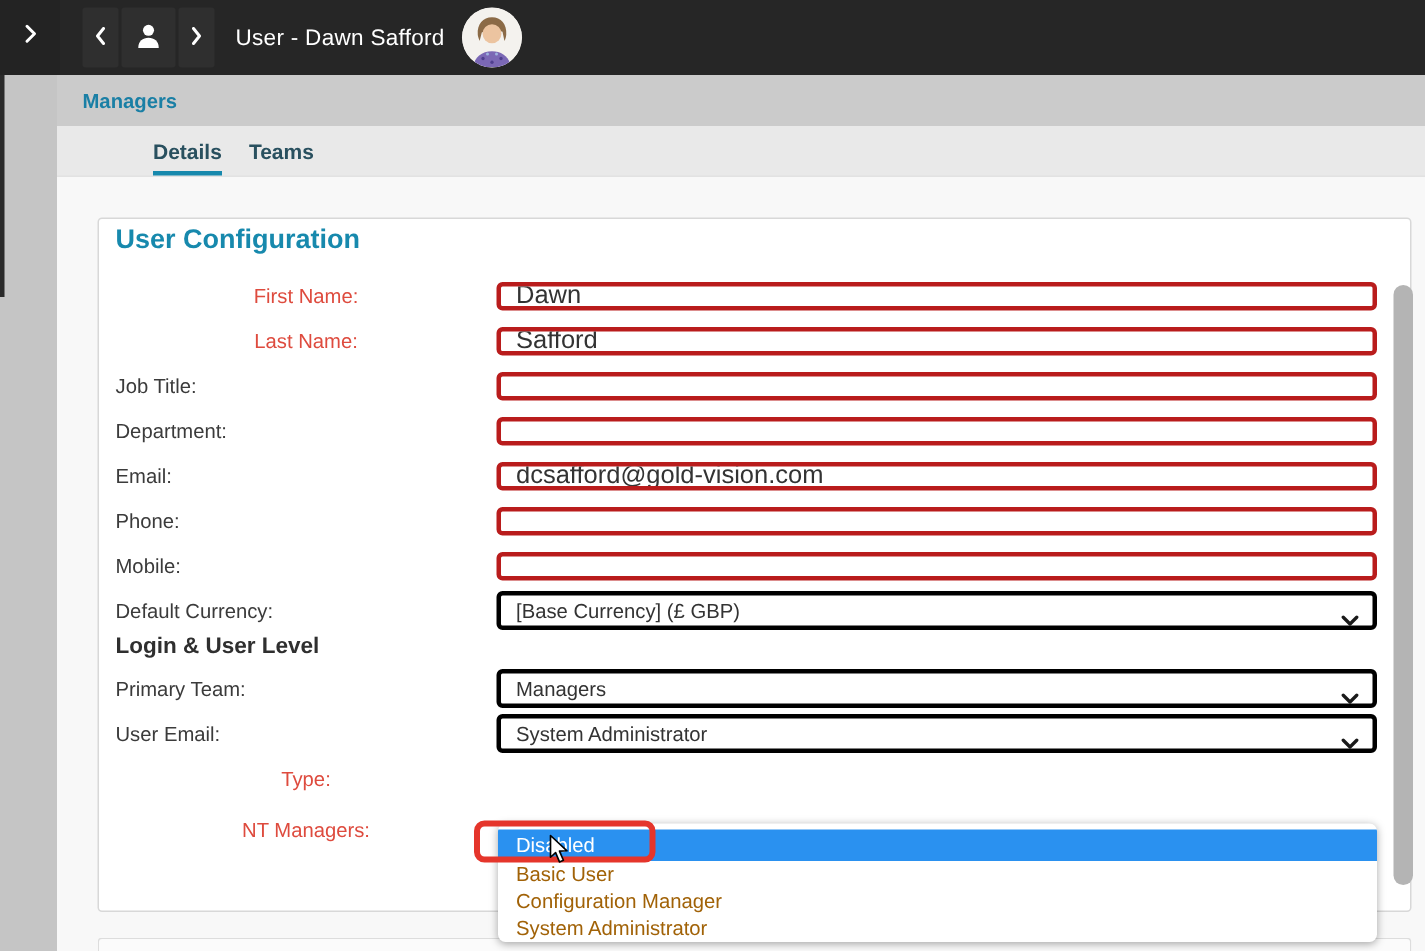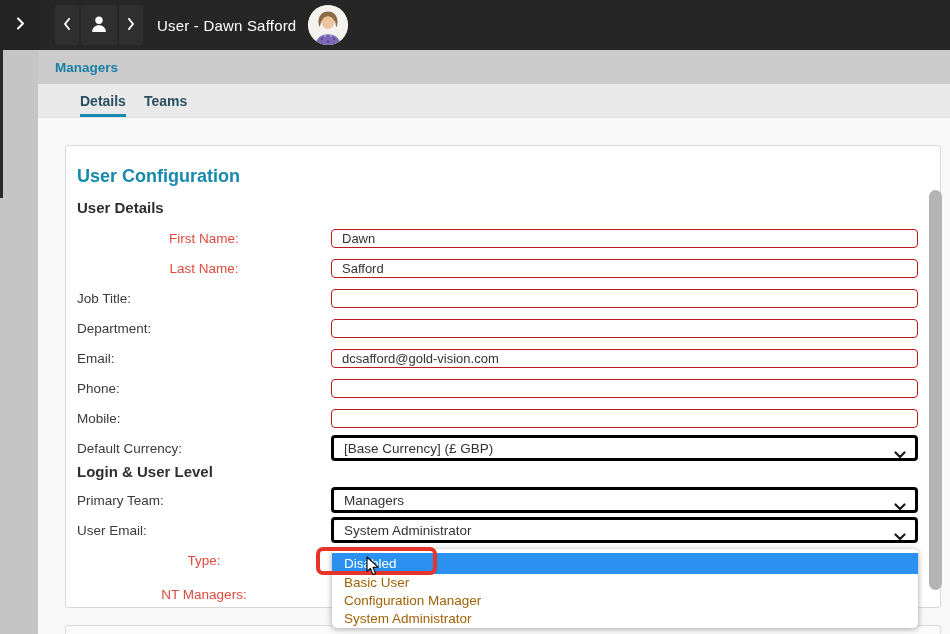--- a/index.html
+++ b/index.html
@@ -26,42 +26,42 @@
     margin-left:12px; flex-shrink:0; background:#f1efec; }
   
   .left-rail { position:absolute; top:50px; left:0; width:38px; height:584px;
     background:#c5c5c5; z-index:4; }
   .rail-notch { position:absolute; top:50px; left:0; width:3px; height:148px;
     background:#2a2a2a; z-index:6; }
   .crumb-band { position:absolute; top:50px; left:38px; width:912px; height:34px;
     background:#cbcbcb; display:flex; align-items:center; padding-left:17px; z-index:3; }
   .crumb-link { color:#1a7fa5; font-size:13.5px; font-weight:600; cursor:pointer; }
   .tabs-band { position:absolute; top:84px; left:38px; width:912px; height:34px;
-    background:#e9e9e9; display:flex; align-items:stretch; padding-left:42px;
+    background:#e9e9e9; display:flex; align-items:stretch; padding-left:64px;
     gap:18px; z-index:3; border-bottom:1px solid #e2e2e2; }
   .tab { display:flex; align-items:center; font-size:14px; font-weight:600;
     color:#29505f; border-bottom:3px solid transparent; padding-top:3px;
     cursor:pointer; }
   .tab.active { border-bottom-color:#1789ad; }
   
   .card { position:absolute; left:65px; top:145px; width:876px; height:463px;
     background:#ffffff; border:1px solid #d8d8d8; border-radius:3px;
-    padding-top:19px; z-index:10; }
+    padding-top:2px; z-index:10; }
   .config-title { color:#1789ad; font-size:18px; font-weight:600;
     line-height:22px; margin:0 0 12px 11px; }
   .section-heading { color:#2f2f2f; font-size:15px; font-weight:700;
     line-height:18px; margin:0 0 6px 11px; }
   .section-heading.second { margin-top:0; margin-bottom:4px; }
   .row { display:flex; align-items:center; height:30px;
     padding-left:11px; padding-right:22px; }
   .row.nt { margin-top:4px; }
   .lbl { width:254px; flex-shrink:0; font-size:13.5px; color:#3b3b3b; }
   .lbl.req { color:#de4b3e;text-align:center; }
-  .field { flex:1; height:19px; background:#fff; border:1px solid #b91c1c;
-    border-radius:4px; font-family:inherit; font-size:13px; color:#333;
+  .field { flex:1; height:19px; background:#fff; border:3px solid #b91c1c;
+    border-radius:4px; font-family:inherit; font-size:17px; color:#333;
     padding:0 10px; outline:none; }
   .selectbox { flex:1; height:26px; background:#fff; border:3px solid #000000;
     border-radius:4px; font-size:13.5px; color:#333; display:flex;
     align-items:center; padding:0 26px 0 10px; position:relative; cursor:pointer; }
   .selectbox .chev { position:absolute; right:9px; top:9px; }
   
   .card2 { position:absolute; left:65px; top:625px; width:876px; height:12px;
     background:#fbfbfb; border:1px solid #dddddd; border-bottom:none;
     border-radius:3px 3px 0 0; z-index:8; }
   
@@ -140,21 +140,20 @@
 <div class="tabs-band">
   <div class="tab active">Details</div>
   <div class="tab">Teams</div>
 </div>
 
 <div class="card2"></div>
 
 <div class="card">
   <h1 class="config-title">User Configuration</h1>
 
-  <h2 class="section-heading">User Details</h2>
 
   <div class="row">
     <span class="lbl req">First Name:</span>
     <input class="field" value="Dawn" style="">
   </div>
   <div class="row">
     <span class="lbl req">Last Name:</span>
     <input class="field" value="Safford" style="">
   </div>
   <div class="row">

